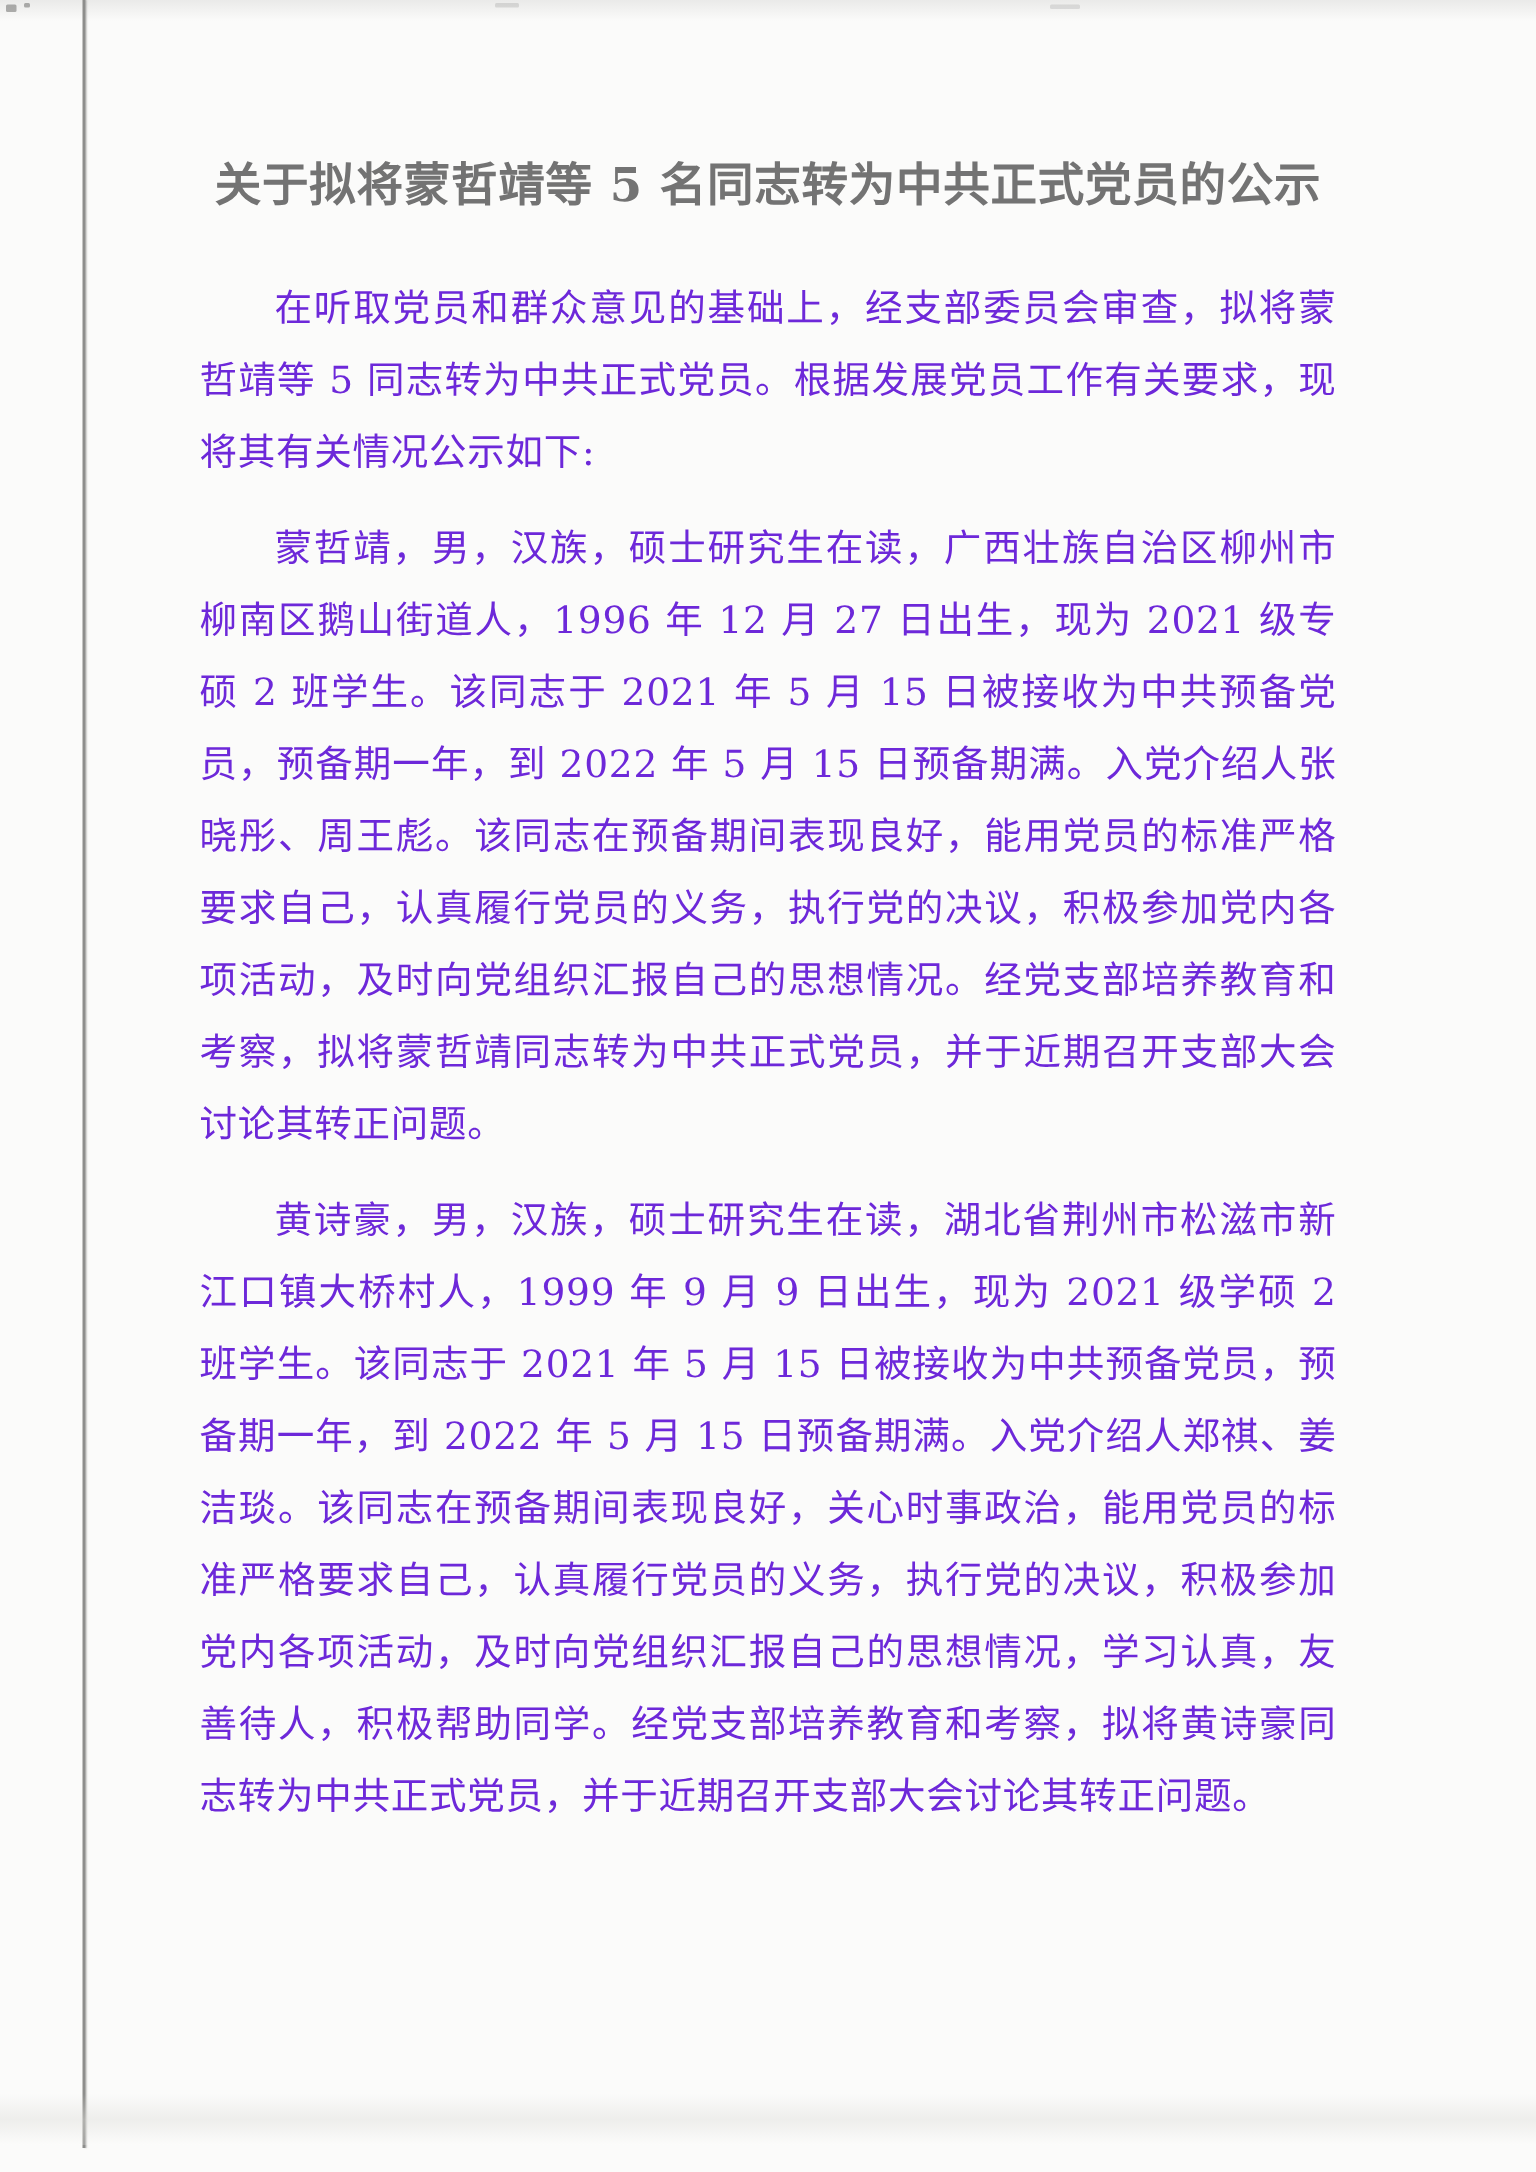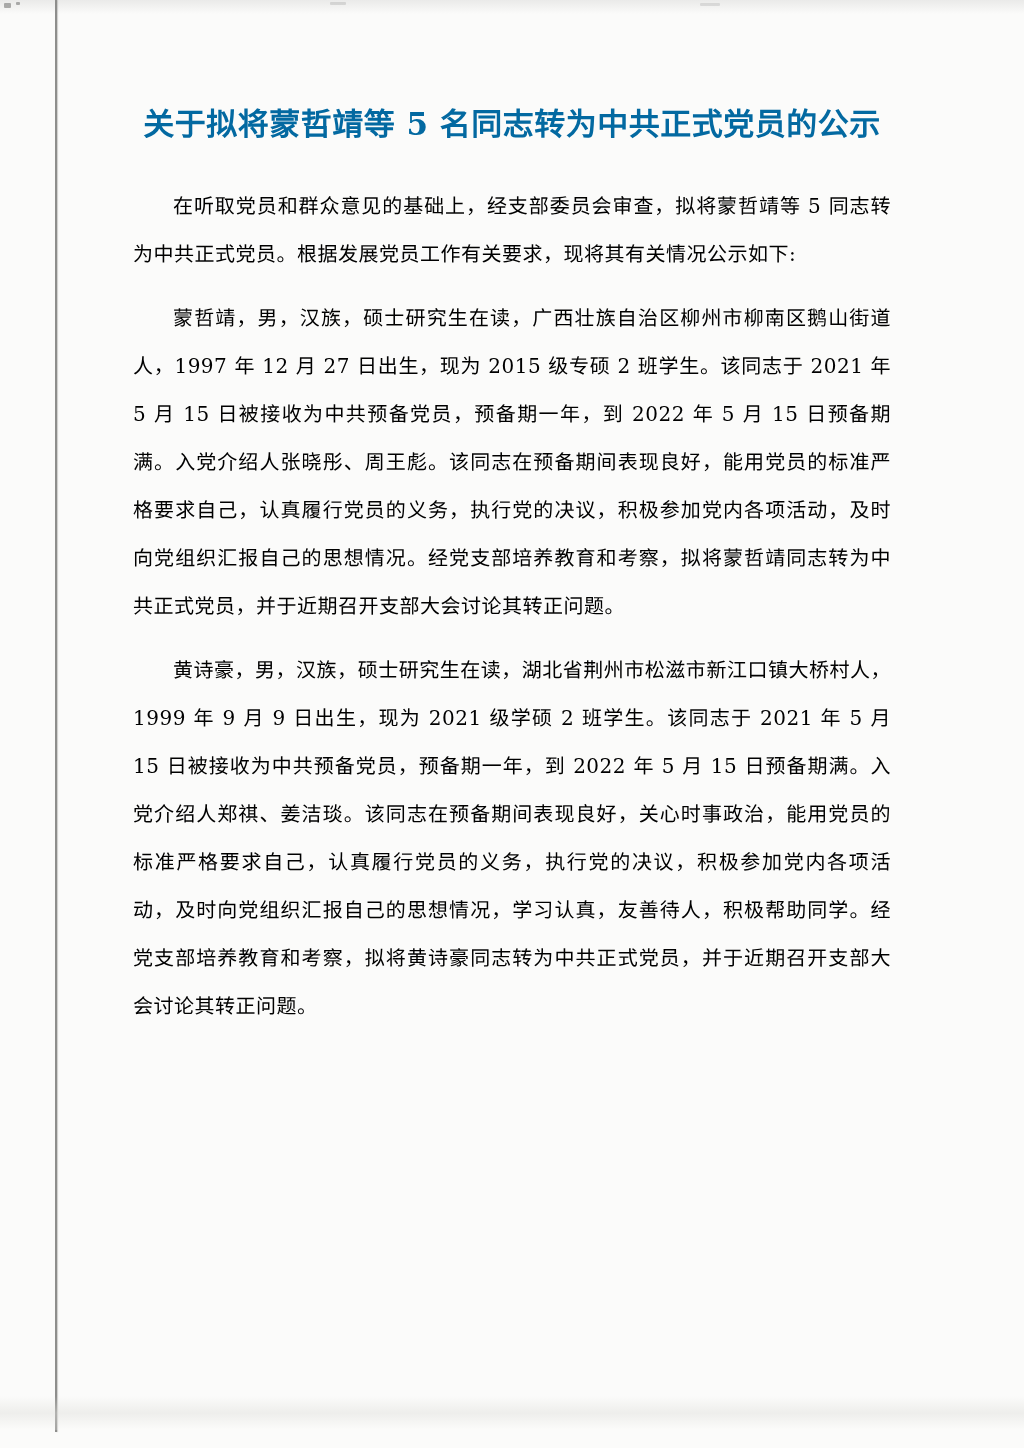--- a/index.html
+++ b/index.html
@@ -60,49 +60,49 @@
     width: 758px;
   }
 
   .doc-title {
     margin: 0 0 30px 0;
     font-size: 31px;
     line-height: 56px;
     font-weight: bold;
     text-align: center;
     letter-spacing: 0.5px;
-    color: #0369a1;
+    color: #737373;
   }
 
   .body-par {
     margin: 0 0 16px 0;
-    font-size: 20px;
+    font-size: 25px;
     line-height: 48px;
     text-align: justify;
     text-justify: inter-character;
     text-indent: 2em;
     letter-spacing: 0.5px;
-    color: #000000;
+    color: #6d28d9;
   }
 </style>
 </head>
 <body>
 
 <div class="top-noise"></div>
 <div class="speck s1"></div>
 <div class="speck s2"></div>
 <div class="speck s3"></div>
 <div class="speck s4"></div>
 
 <div class="edge-line"></div>
 
 <div class="page-content">
   <h1 class="doc-title">关于拟将蒙哲靖等 5 名同志转为中共正式党员的公示</h1>
 
   <p class="body-par">在听取党员和群众意见的基础上，经支部委员会审查，拟将蒙哲靖等 5 同志转为中共正式党员。根据发展党员工作有关要求，现将其有关情况公示如下:</p>
 
-  <p class="body-par">蒙哲靖，男，汉族，硕士研究生在读，广西壮族自治区柳州市柳南区鹅山街道人，1997 年 12 月 27 日出生，现为 2015 级专硕 2 班学生。该同志于 2021 年 5 月 15 日被接收为中共预备党员，预备期一年，到 2022 年 5 月 15 日预备期满。入党介绍人张晓彤、周王彪。该同志在预备期间表现良好，能用党员的标准严格要求自己，认真履行党员的义务，执行党的决议，积极参加党内各项活动，及时向党组织汇报自己的思想情况。经党支部培养教育和考察，拟将蒙哲靖同志转为中共正式党员，并于近期召开支部大会讨论其转正问题。</p>
+  <p class="body-par">蒙哲靖，男，汉族，硕士研究生在读，广西壮族自治区柳州市柳南区鹅山街道人，1996 年 12 月 27 日出生，现为 2021 级专硕 2 班学生。该同志于 2021 年 5 月 15 日被接收为中共预备党员，预备期一年，到 2022 年 5 月 15 日预备期满。入党介绍人张晓彤、周王彪。该同志在预备期间表现良好，能用党员的标准严格要求自己，认真履行党员的义务，执行党的决议，积极参加党内各项活动，及时向党组织汇报自己的思想情况。经党支部培养教育和考察，拟将蒙哲靖同志转为中共正式党员，并于近期召开支部大会讨论其转正问题。</p>
 
   <p class="body-par">黄诗豪，男，汉族，硕士研究生在读，湖北省荆州市松滋市新江口镇大桥村人，1999 年 9 月 9 日出生，现为 2021 级学硕 2 班学生。该同志于 2021 年 5 月 15 日被接收为中共预备党员，预备期一年，到 2022 年 5 月 15 日预备期满。入党介绍人郑祺、姜洁琰。该同志在预备期间表现良好，关心时事政治，能用党员的标准严格要求自己，认真履行党员的义务，执行党的决议，积极参加党内各项活动，及时向党组织汇报自己的思想情况，学习认真，友善待人，积极帮助同学。经党支部培养教育和考察，拟将黄诗豪同志转为中共正式党员，并于近期召开支部大会讨论其转正问题。</p>
 
 </div>
 
 <div class="bottom-noise"></div>
 
 </body></html>

